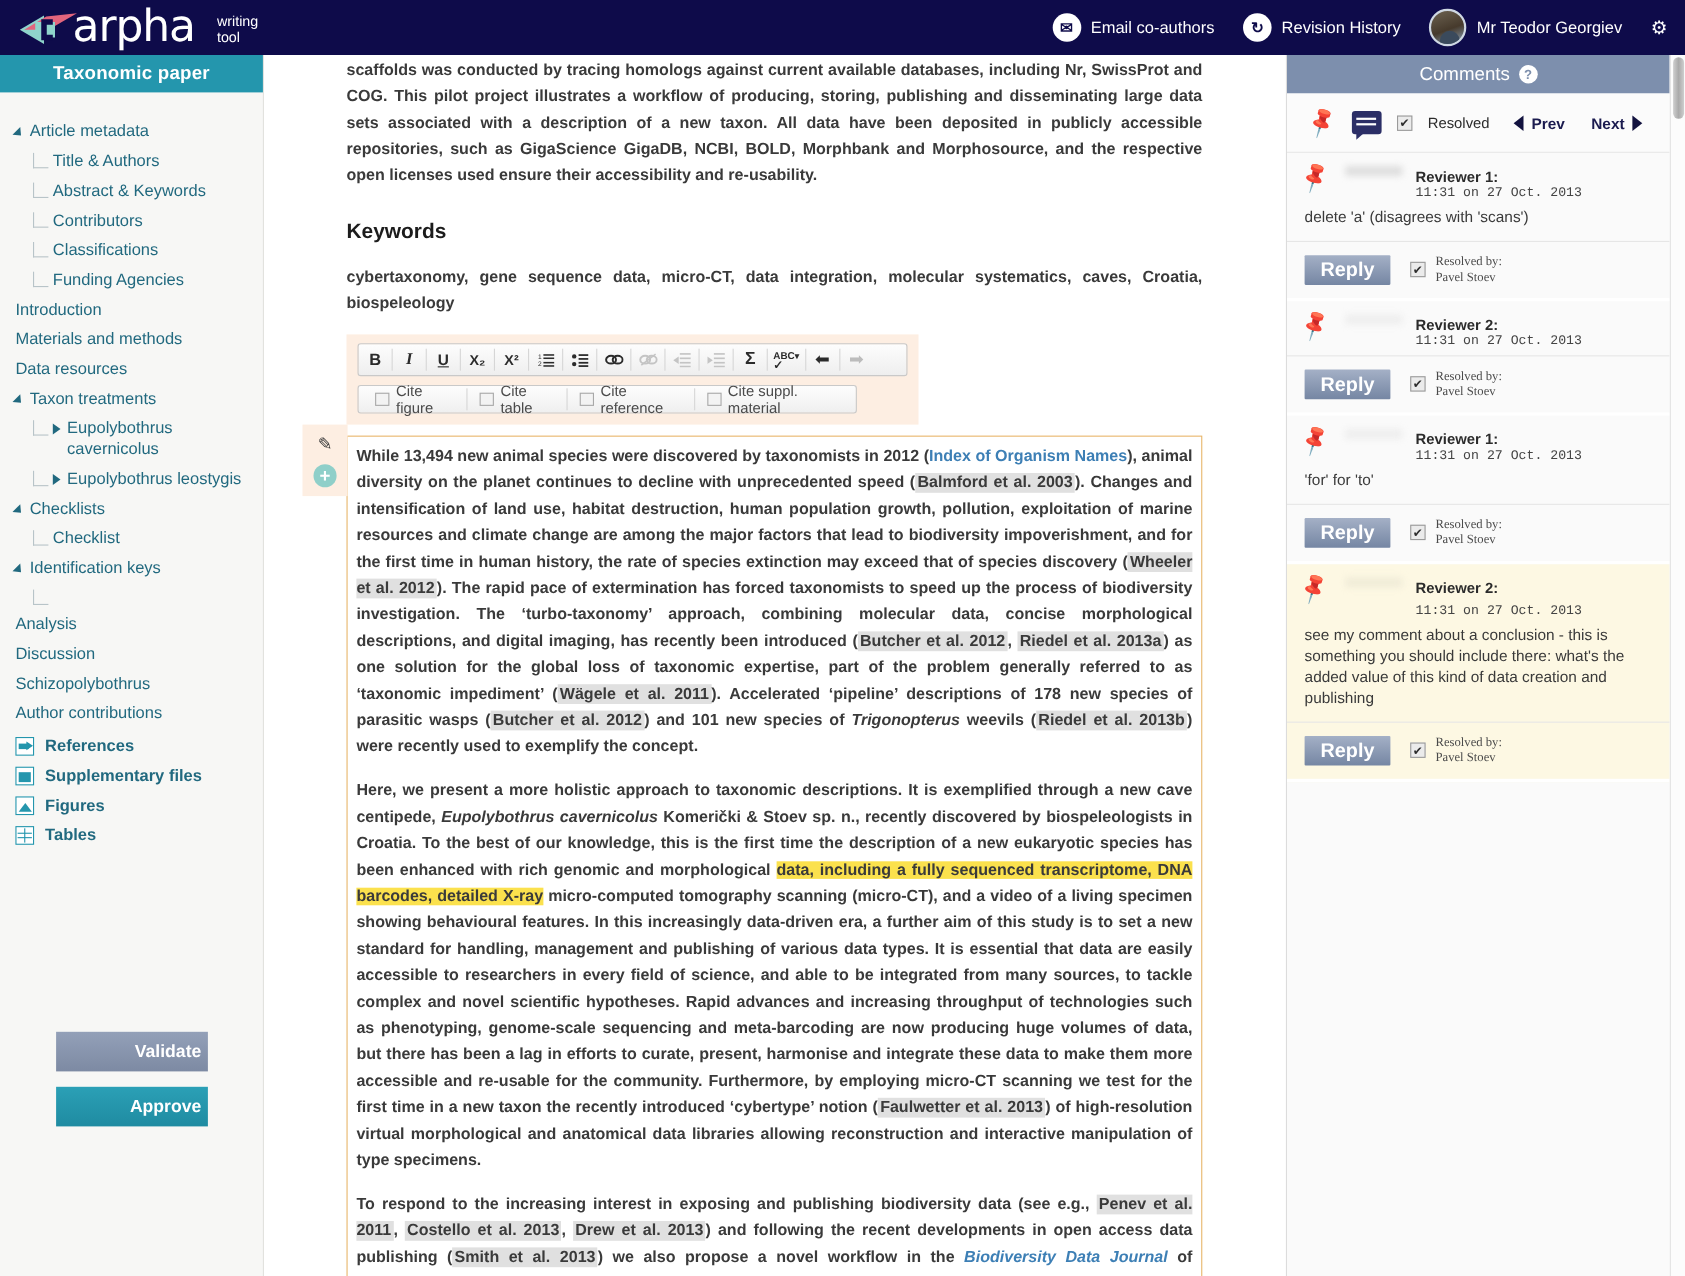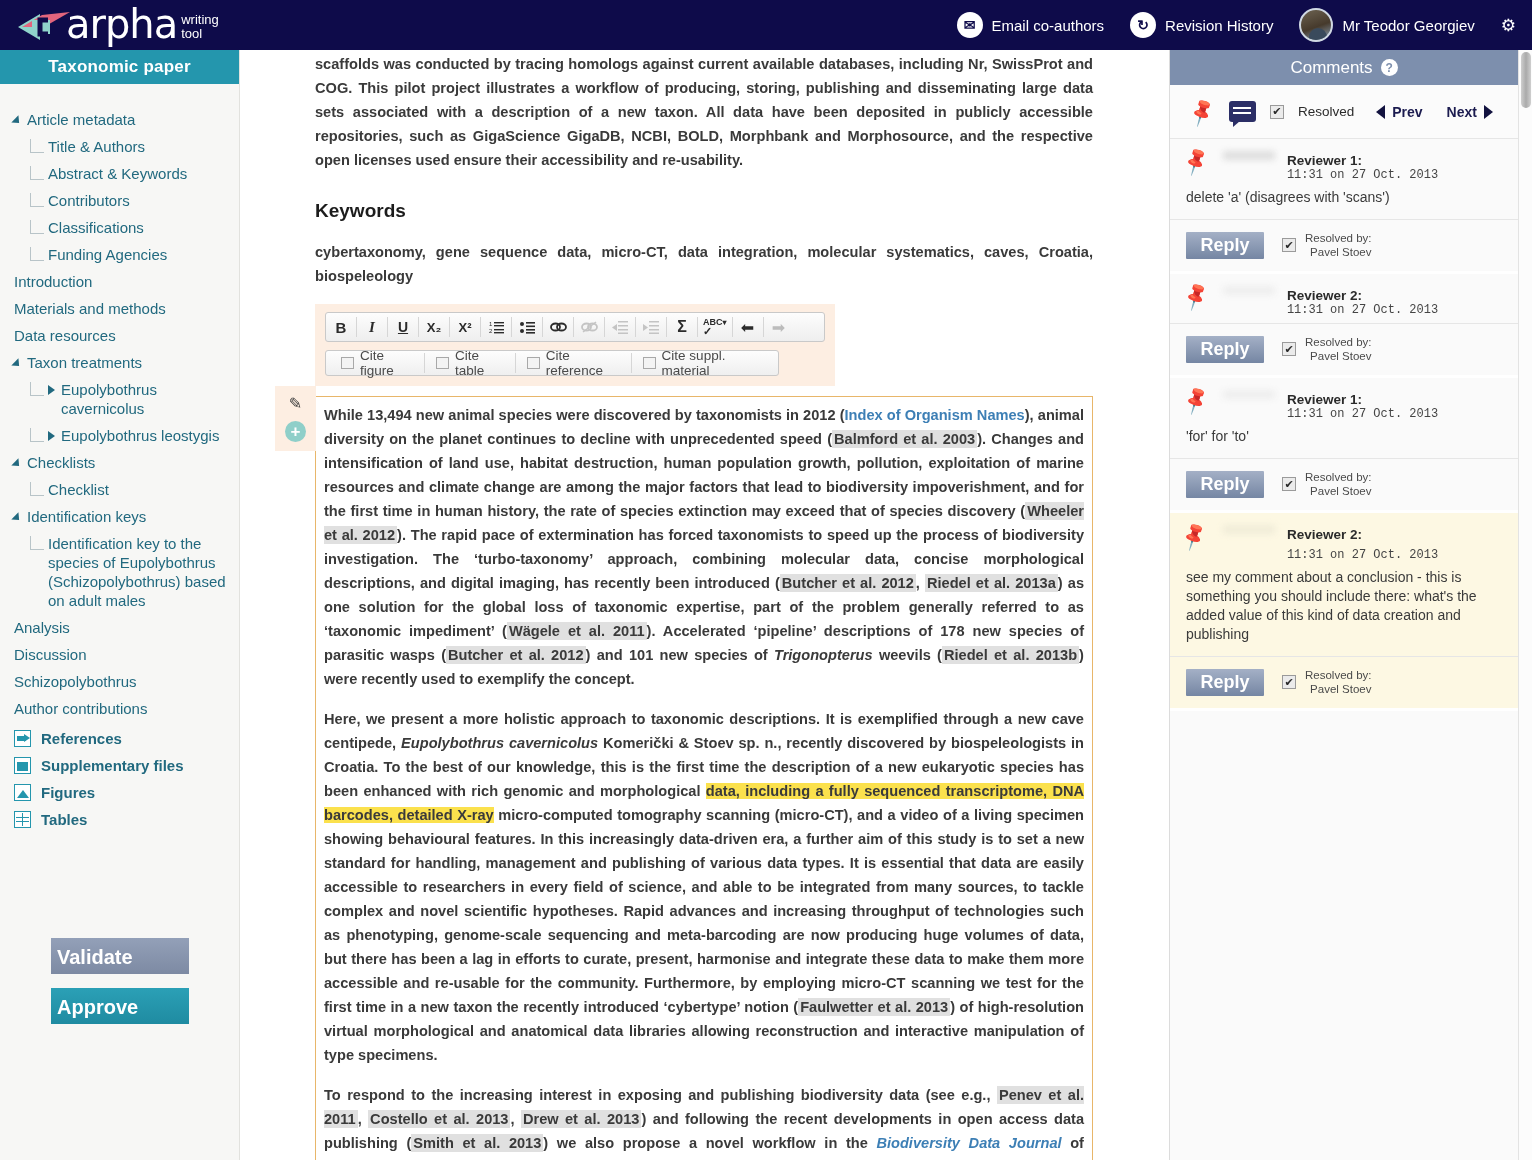--- a/index.html
+++ b/index.html
@@ -20,21 +20,21 @@
   }
   #logo-wrap { display: flex; align-items: flex-start; padding-left: 18px; }
   .logo-mark { width: 52px; height: 34px; position: relative; margin-top: 4px; }
   .logo-text {
     color: #ffffff; font-size: 40px; line-height: 36px;
     font-family: "DejaVu Sans", sans-serif; font-weight: 400;
     letter-spacing: -1px; margin-left: -4px;
   }
   .logo-sub {
     color: #ffffff; font-size: 13px; line-height: 14px;
-    margin-left: 4px; margin-top: 7px; font-weight: 400;
+    margin-left: 20px; margin-top: 7px; font-weight: 400;
   }
   #topbar-right {
     margin-left: auto; display: flex; align-items: center;
     padding-right: 16px; gap: 26px;
   }
   .tb-item {
     display: flex; align-items: center; gap: 9px;
     color: #ffffff; font-size: 15px; cursor: pointer;
   }
   .tb-circle-icon {
@@ -117,22 +117,22 @@
     content:""; position:absolute; left:1px; top:5px; right:1px; height:1px;
     background:#2496ad; box-shadow: 0 4px 0 #2496ad;
   }
   .sq-icon.tbl::before {
     content:""; position:absolute; left:7px; top:1px; bottom:1px; width:1px;
     background:#2496ad;
   }
   #sidebar-buttons { position:absolute; left:0; top: 888px; width:240px; }
   .side-btn {
     display:block; width: 138px; margin: 0 auto 14px auto;
-    height: 36px; line-height: 36px; text-align:left;
-    color:#ffffff; font-size:20px; font-weight:bold; cursor:pointer;
+    height: 36px; line-height: 36px; text-align:right;
+    color:#ffffff; font-size:16px; font-weight:bold; cursor:pointer;
     border: none;
   }
   .btn-validate { background: linear-gradient(180deg,#93a0b8 0%, #7d8aa3 100%); }
   .btn-approve  { background: linear-gradient(180deg,#2ba0b6 0%, #1f8ba1 100%); }
 
   
   #main {
     position: absolute; top: 50px; left: 241px;
     width: 927px; height: 1110px;
     background: #ffffff; overflow: hidden;
@@ -269,22 +269,22 @@
     border-top:1px solid #e6e6e6; padding: 11px 16px 12px 16px;
     display:flex; align-items:center; gap:18px;
   }
   .reply-btn {
     width: 78px; height: 27px; border:none;
     background: linear-gradient(180deg,#a4b0c6 0%, #7586a3 100%);
     color:#ffffff; font-size:18px; font-weight:bold; cursor:pointer;
     border-radius: 1px;
   }
   .resolved-by { display:flex; align-items:center; gap:9px; }
-  .rb-text { font-size:11.5px; color:#4a4a4a; font-family:Liberation Sans, sans-serif;
-             line-height:14px;text-align:right; }
+  .rb-text { font-size:11.5px; color:#4a4a4a; font-family:Liberation Serif, serif;
+             line-height:14px; }
   .blurred {
     filter: blur(3px); background:#dedede; width:52px; height:9px;
     border-radius:2px;
   }
 
   
   .sb-track {
     position:absolute; top:50px; width:14px; height:1110px;
     background:#fcfcfc; border-left:1px solid #e3e3e3;
   }
@@ -392,21 +392,20 @@
       <span class="elbow"></span>
       <span>Checklist</span>
     </div>
 
     <div class="nav-row lvl0">
       <span class="tri-down"></span>
       <span>Identification keys</span>
     </div>
     <div class="nav-row lvl1">
       <span class="elbow"></span>
-      <span style="max-width:182px">Identification key to the species of Eupolybothrus (Schizopolybothrus) based on adult males</span>
     </div>
 
     <div class="nav-row lvl0">
       <span>Analysis</span>
     </div>
     <div class="nav-row lvl0">
       <span>Discussion</span>
     </div>
     <div class="nav-row lvl0">
       <span>Schizopolybothrus</span>

